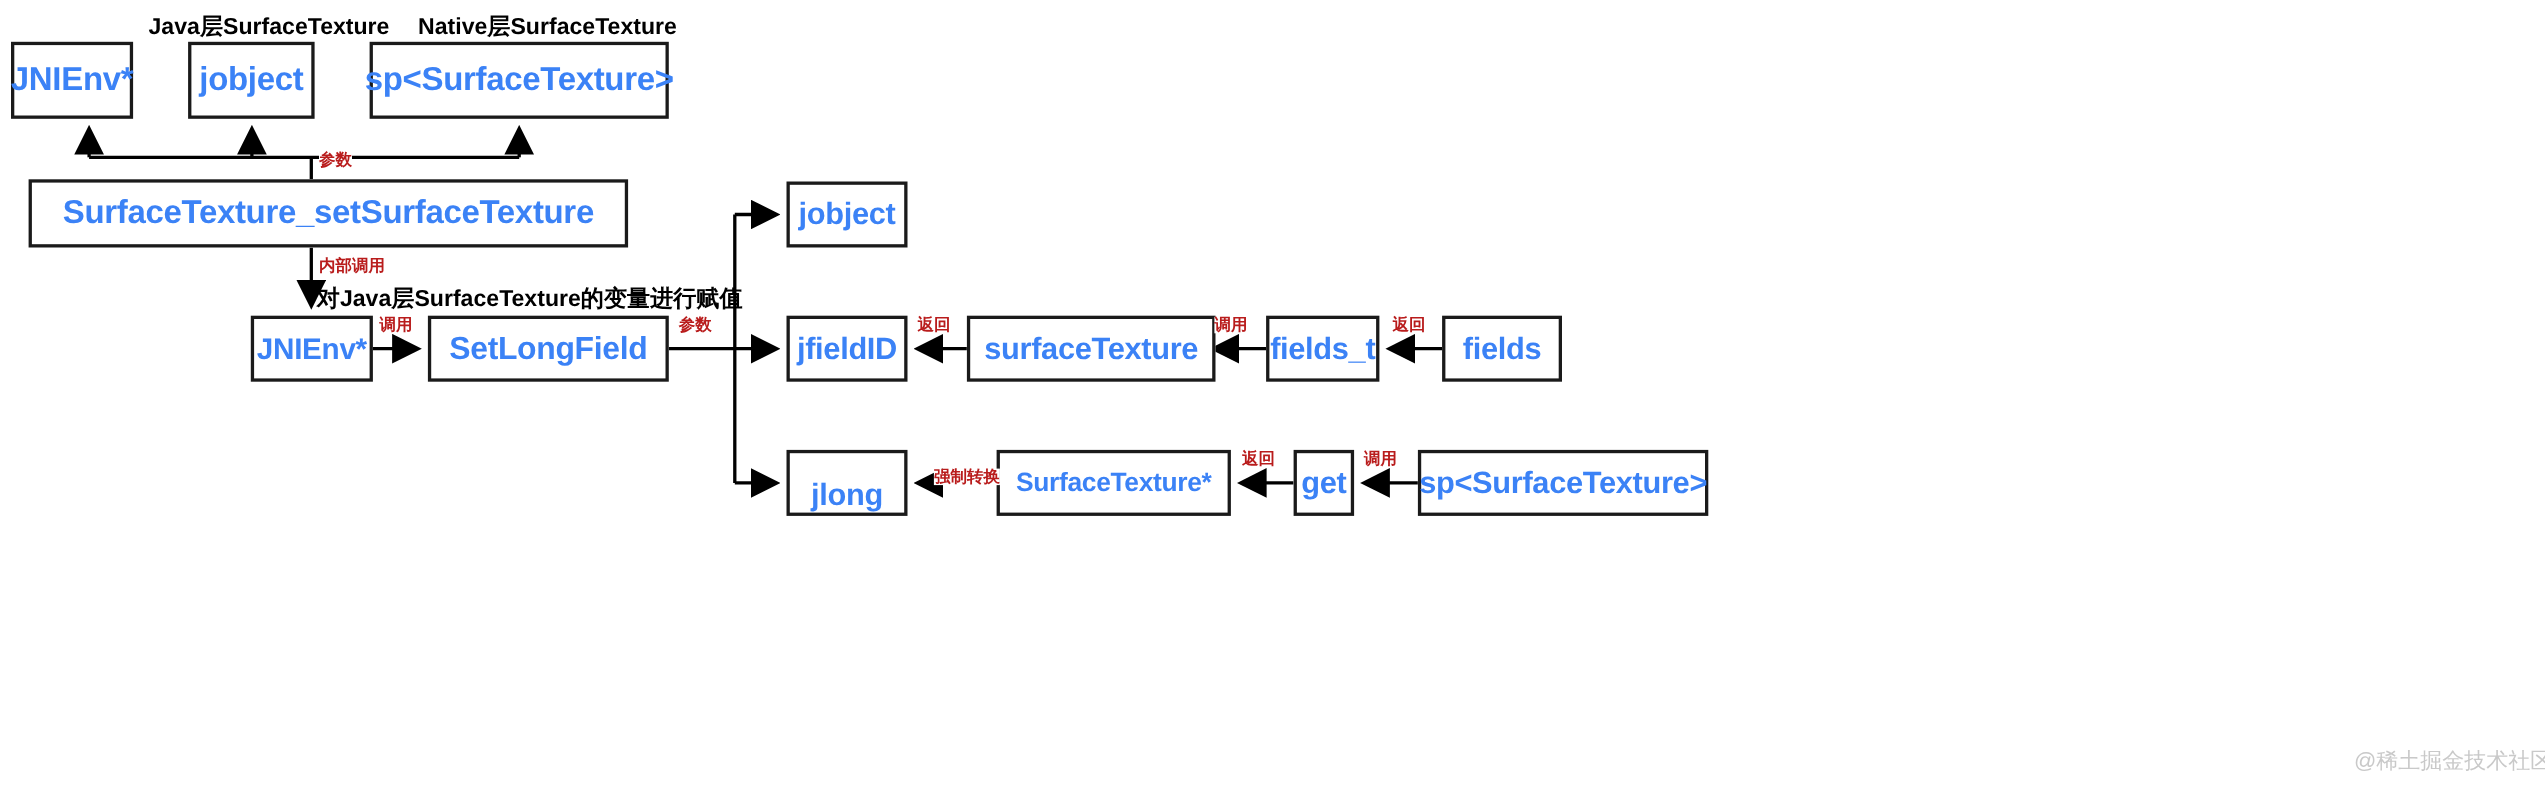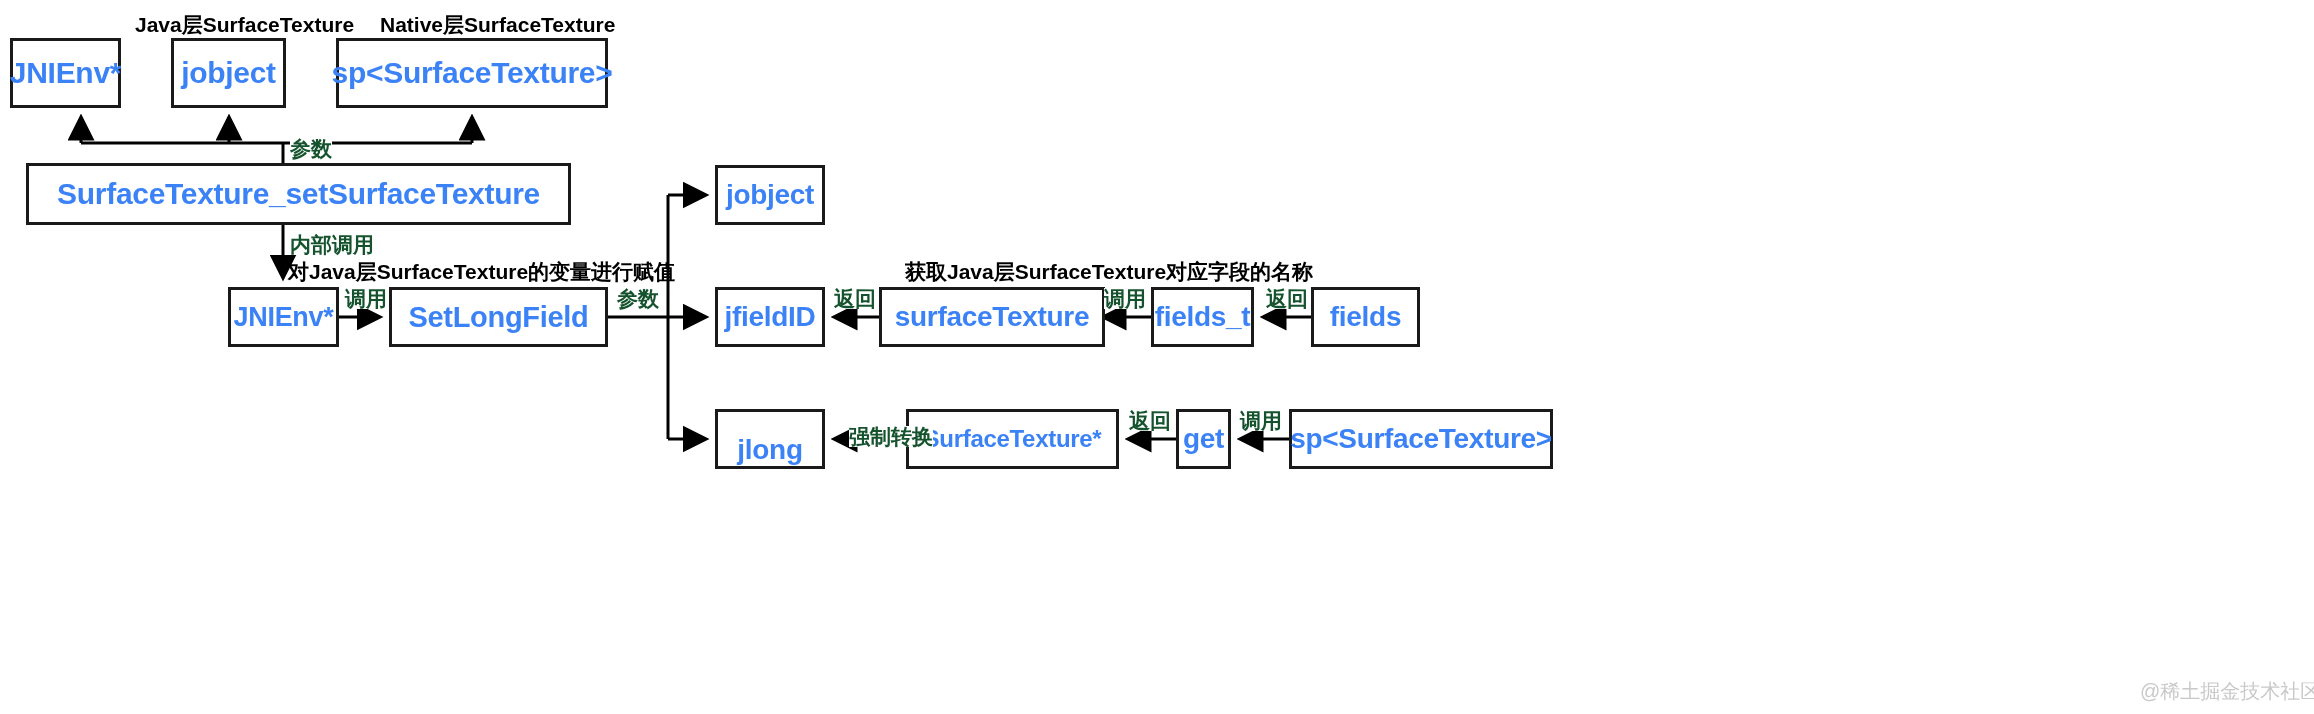--- a/index.html
+++ b/index.html
@@ -32,23 +32,23 @@
     display: flex;
     align-items: center;
     justify-content: center;
     font-weight: bold;
     color: #3b82f6;
     white-space: nowrap;
     letter-spacing: -0.3px;
   }
   .edge-label {
     position: absolute;
-    font-size: 21px;
+    font-size: 15px;
     font-weight: bold;
-    color: #14532d;
+    color: #b91c1c;
     white-space: nowrap;
     background: #ffffff;
     line-height: 1;
   }
   .caption {
     position: absolute;
     font-size: 21px;
     font-weight: bold;
     color: #000000;
     white-space: nowrap;
@@ -143,21 +143,20 @@
   <div class="node" style="left:1176px;top:409px;width:55px;height:60px;font-size:28px;align-items:center;">
     <span>get</span>
   </div>
   <div class="node" style="left:1289px;top:409px;width:264px;height:60px;font-size:28px;">
     <span>sp&lt;SurfaceTexture&gt;</span>
   </div>
 
   <div class="caption" style="left:135px;top:14px;">Java层SurfaceTexture</div>
   <div class="caption" style="left:380px;top:14px;">Native层SurfaceTexture</div>
   <div class="caption" style="left:288px;top:261px;">对Java层SurfaceTexture的变量进行赋值</div>
-  <div class="caption" style="left:905px;top:261px;">获取Java层SurfaceTexture对应字段的名称</div>
 
   <div class="edge-label" style="left:290px;top:138px;">参数</div>
   <div class="edge-label" style="left:290px;top:234px;">内部调用</div>
   <div class="edge-label" style="left:345px;top:288px;">调用</div>
   <div class="edge-label" style="left:617px;top:288px;">参数</div>
   <div class="edge-label" style="left:834px;top:288px;">返回</div>
   <div class="edge-label" style="left:1104px;top:288px;">调用</div>
   <div class="edge-label" style="left:1266px;top:288px;">返回</div>
   <div class="edge-label" style="left:849px;top:410px;margin-top:16px;">强制转换</div>
   <div class="edge-label" style="left:1129px;top:410px;">返回</div>

